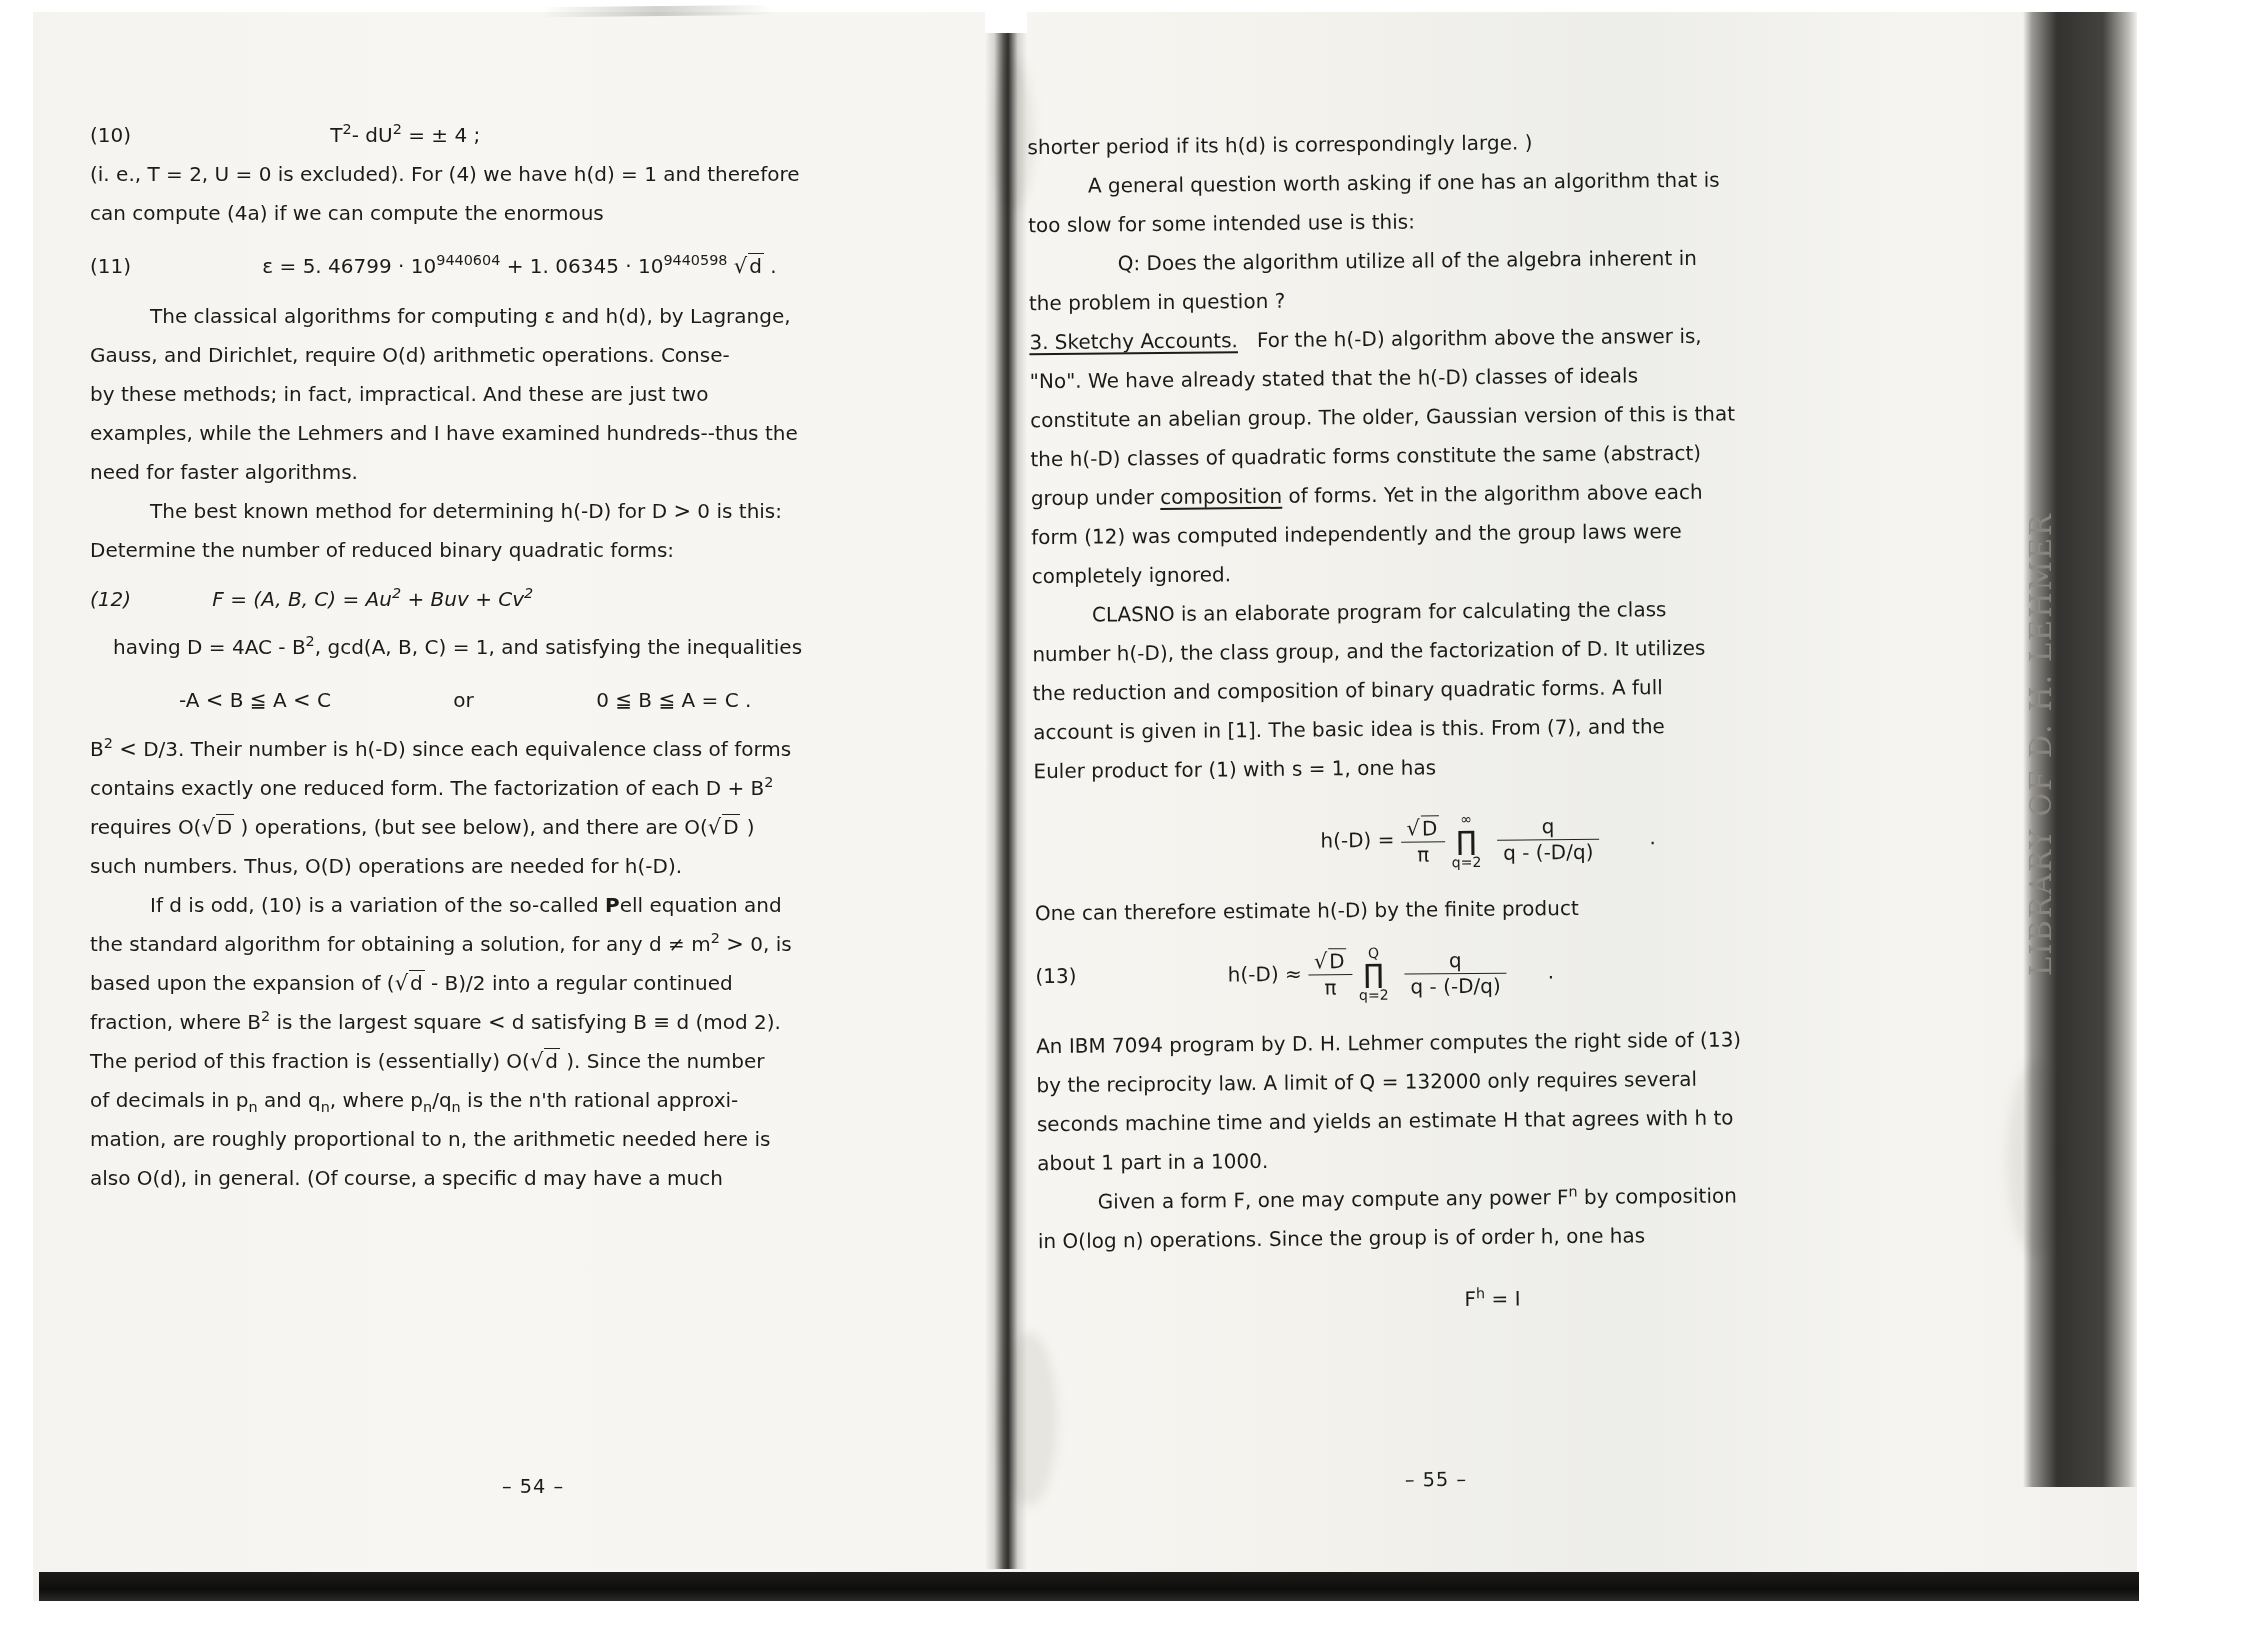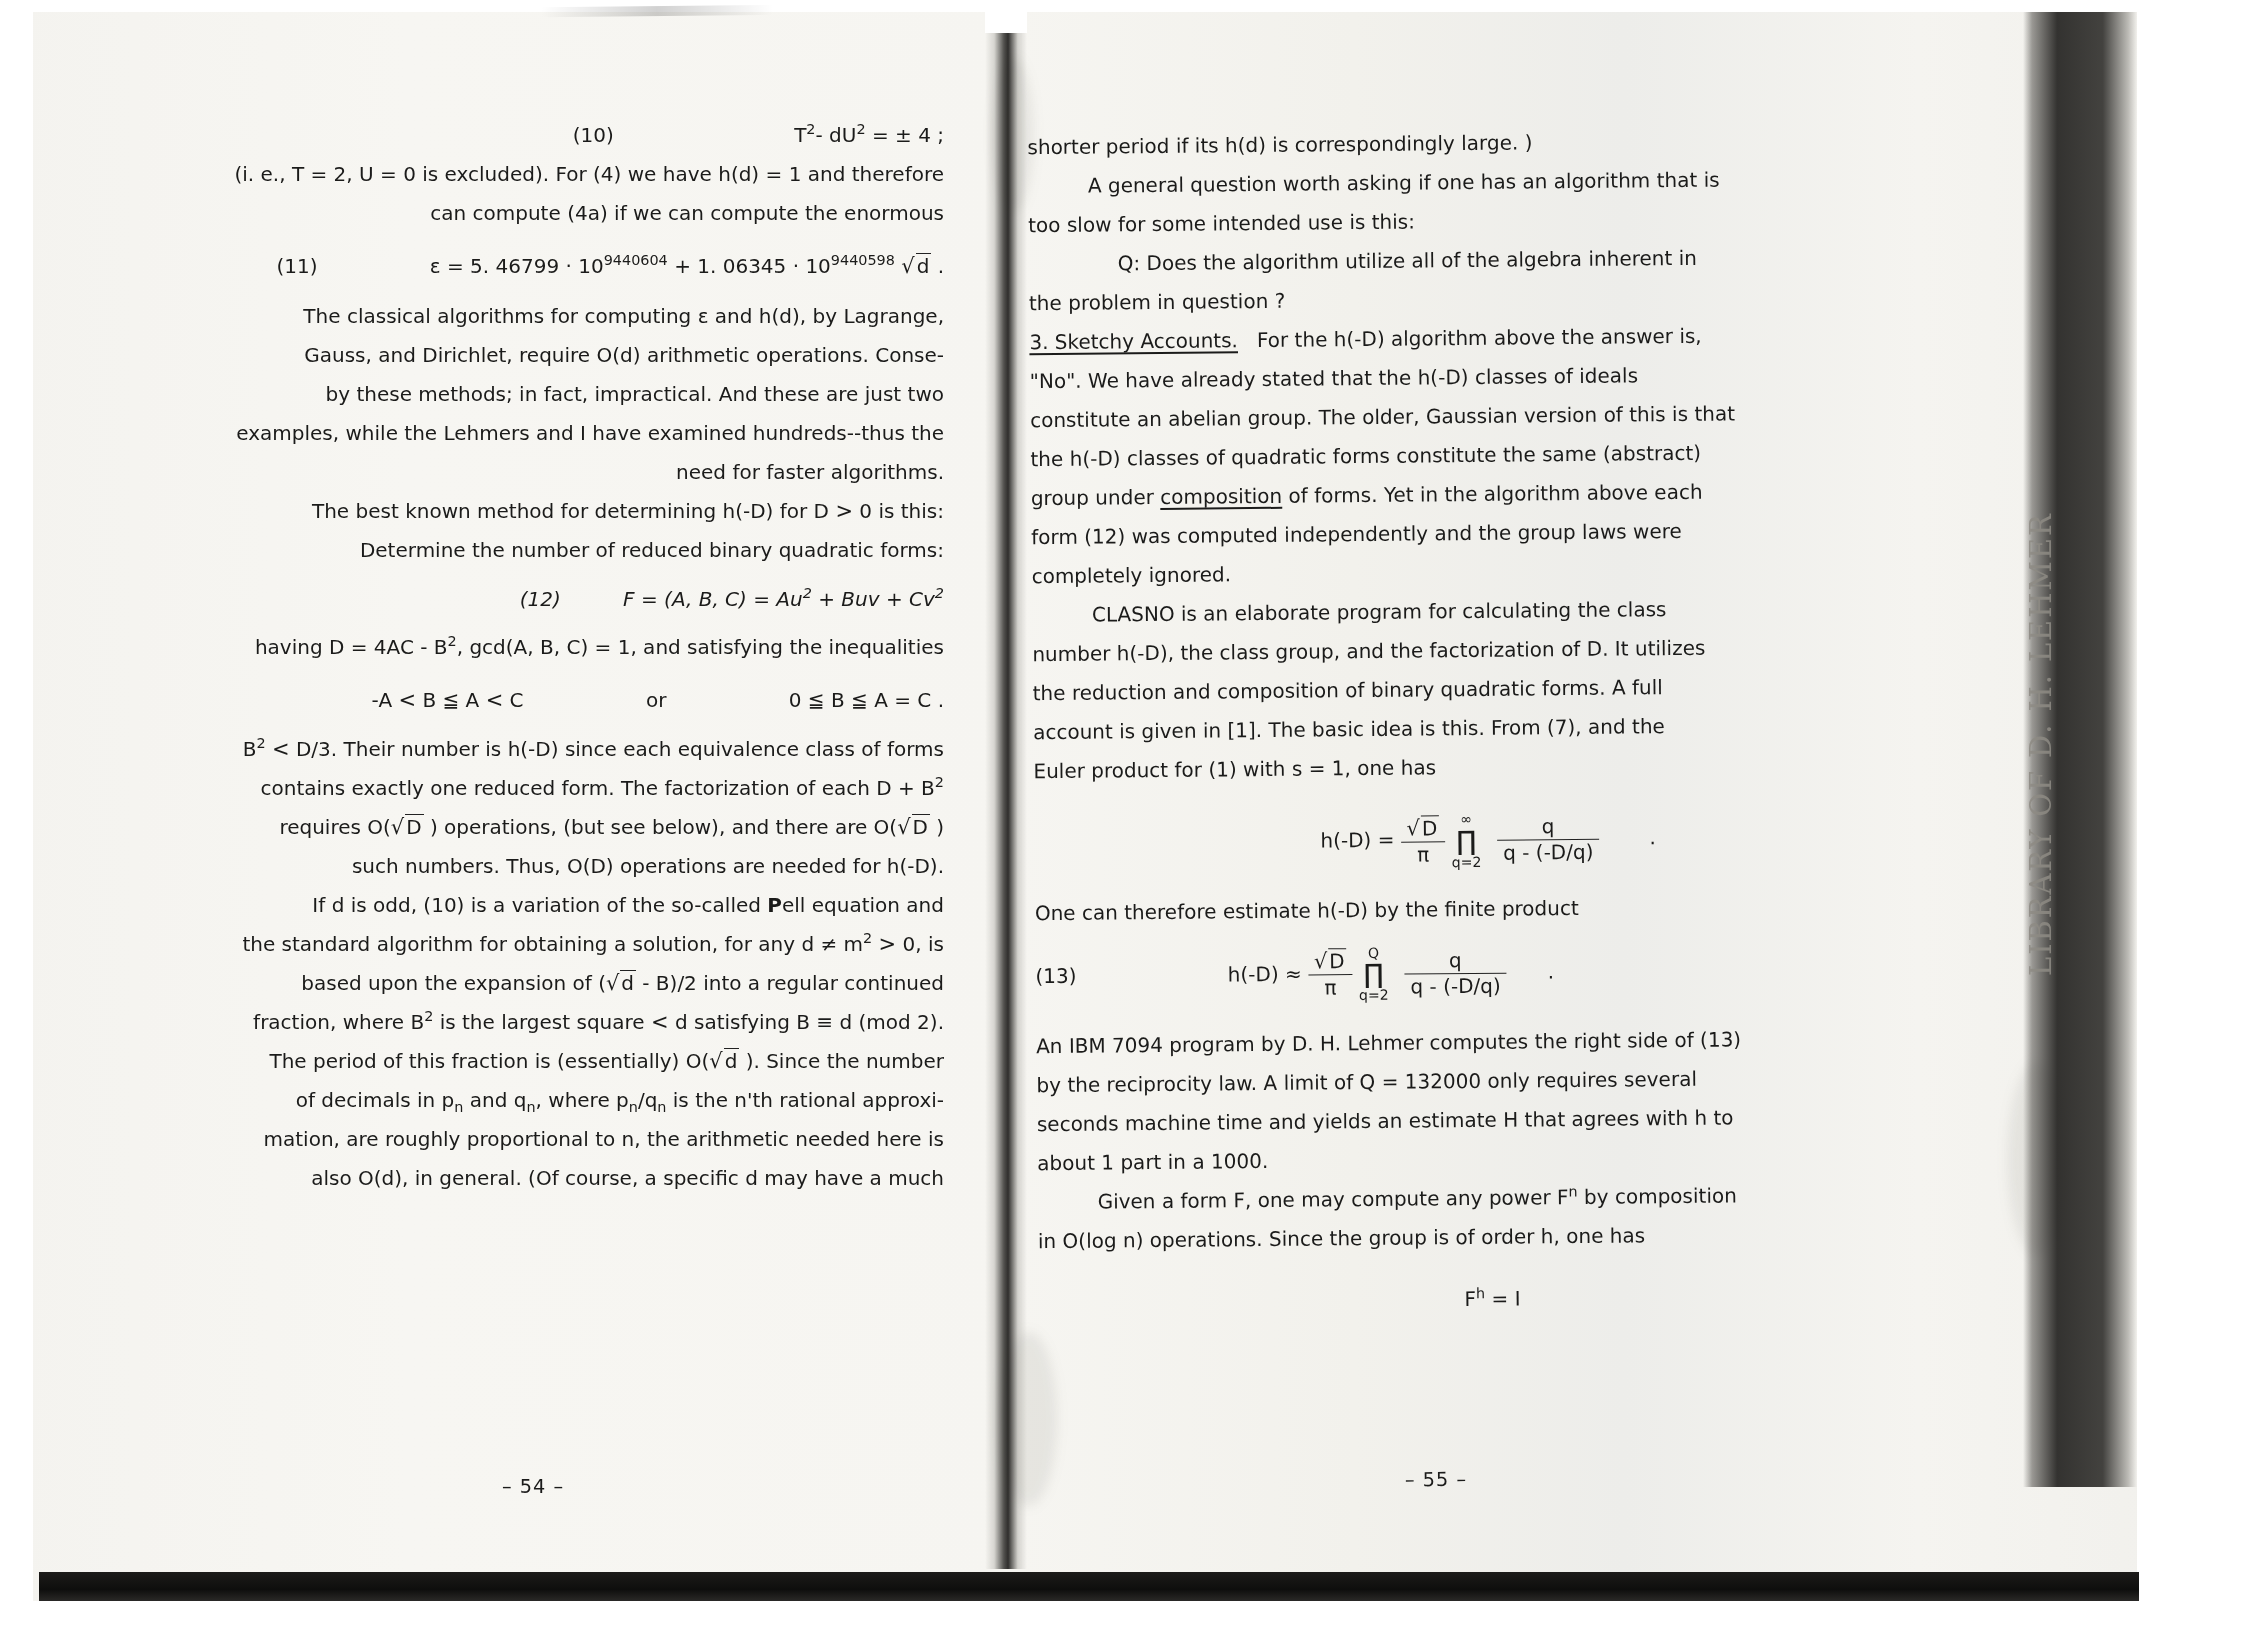--- a/index.html
+++ b/index.html
@@ -128,21 +128,21 @@
   }
 
   
   .page {
     position: absolute;
     color: #1b1b1a;
     font-family: "DejaVu Sans", sans-serif;
     font-size: 20px;
     line-height: 39px;
   }
-  .page.left  { left: 75px;  top: 116px; width: 869px; text-align: right; }
+  .page.left  { left: 90px;  top: 116px; width: 869px; }
   .page.right { left: 1033px; top: 124px; width: 869px; transform: rotate(-0.55deg); }
 
   .page .line { white-space: nowrap; }
   .p { margin: 0; }
   .indent { padding-left: 60px; }
 
   .eqline {
     position: relative;
     white-space: nowrap;
   }
@@ -256,21 +256,21 @@
     <div class="line">Determine the number of reduced binary quadratic forms:</div>
   </div>
 
   <div class="eqline" style="margin-top:9.7px;font-style:italic;">
     <span class="num">(12)</span>
     <span class="eq-body" style="padding-left:56px;">
       F = (A, B, C) = Au<sup>2</sup> + Buv + Cv<sup>2</sup>
     </span>
   </div>
 
-  <div class="p" style="margin-top:9.7px;">
+  <div class="p" style="margin-top:9.7px;margin-left:23px;">
     <div class="line">having  D = 4AC - B<sup>2</sup>,   gcd(A, B, C) = 1,  and satisfying the inequalities</div>
   </div>
 
   <div class="p" style="margin-top:14px;">
     <div class="line" style="padding-left:89px;">
       -A <span style="font-size:1.05em;">&lt;</span> B ≦ A <span style="font-size:1.05em;">&lt;</span> C
       <span style="display:inline-block;width:116px;"></span>or
       <span style="display:inline-block;width:116px;"></span>0 ≦ B ≦ A = C .
     </div>
   </div>

